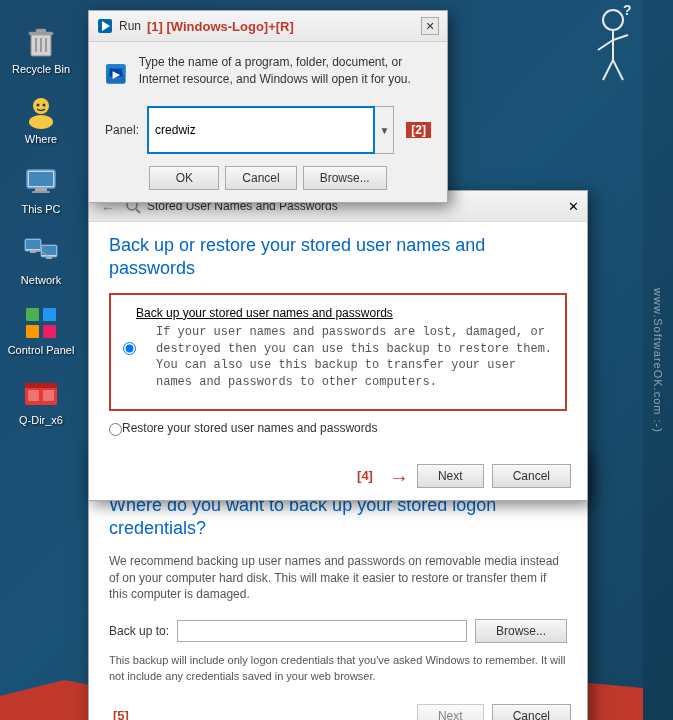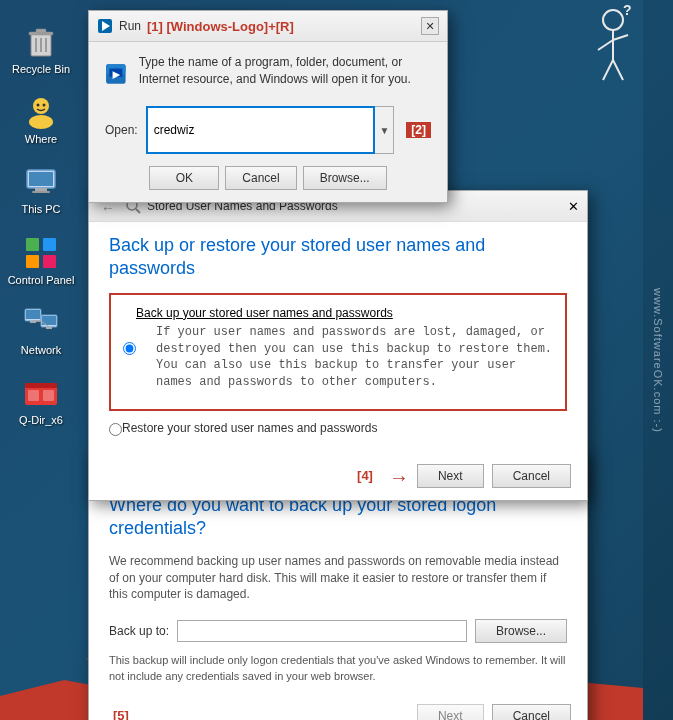--- a/index.html
+++ b/index.html
@@ -424,48 +424,48 @@
         <rect x="12" y="24" width="12" height="3" fill="#aaa"></rect>
         <rect x="9" y="27" width="18" height="2" rx="1" fill="#999"></rect>
       </svg>
     </div>
     <span class="icon-label">This PC</span>
   </div>
 
   <div class="desktop-icon">
     <div class="icon-img">
       <svg width="36" height="36" viewBox="0 0 36 36">
-        <rect x="3" y="3" width="13" height="13" rx="1" fill="#4caf50"></rect>
-        <rect x="20" y="3" width="13" height="13" rx="1" fill="#2196f3"></rect>
-        <rect x="3" y="20" width="13" height="13" rx="1" fill="#ff9800"></rect>
-        <rect x="20" y="20" width="13" height="13" rx="1" fill="#e91e63"></rect>
-      </svg>
-    </div>
-    <span class="icon-label">Control Panel</span>
-  </div>
-
-  <div class="desktop-icon">
-    <div class="icon-img">
-      <svg width="36" height="36" viewBox="0 0 36 36">
         <rect x="2" y="4" width="16" height="12" rx="1" fill="#c0d8f0" stroke="#6699cc" stroke-width="1"></rect>
         <rect x="3" y="5" width="14" height="9" fill="#4488bb"></rect>
         <rect x="7" y="16" width="6" height="2" fill="#aaa"></rect>
         <rect x="18" y="10" width="16" height="12" rx="1" fill="#c0d8f0" stroke="#6699cc" stroke-width="1"></rect>
         <rect x="19" y="11" width="14" height="9" fill="#4488bb"></rect>
         <rect x="23" y="22" width="6" height="2" fill="#aaa"></rect>
         <line x1="10" y1="16" x2="18" y2="16" stroke="#aaa" stroke-width="1.5"></line>
         <line x1="18" y1="16" x2="26" y2="22" stroke="#aaa" stroke-width="1"></line>
       </svg>
     </div>
     <span class="icon-label">Network</span>
   </div>
 
   <div class="desktop-icon">
     <div class="icon-img">
       <svg width="36" height="36" viewBox="0 0 36 36">
+        <rect x="3" y="3" width="13" height="13" rx="1" fill="#4caf50"></rect>
+        <rect x="20" y="3" width="13" height="13" rx="1" fill="#2196f3"></rect>
+        <rect x="3" y="20" width="13" height="13" rx="1" fill="#ff9800"></rect>
+        <rect x="20" y="20" width="13" height="13" rx="1" fill="#e91e63"></rect>
+      </svg>
+    </div>
+    <span class="icon-label">Control Panel</span>
+  </div>
+
+  <div class="desktop-icon">
+    <div class="icon-img">
+      <svg width="36" height="36" viewBox="0 0 36 36">
         <rect x="2" y="8" width="32" height="22" rx="2" fill="#e53935"></rect>
         <rect x="2" y="8" width="32" height="5" rx="1" fill="#b71c1c"></rect>
         <rect x="5" y="15" width="11" height="11" rx="1" fill="white" opacity="0.3"></rect>
         <rect x="20" y="15" width="11" height="11" rx="1" fill="white" opacity="0.3"></rect>
       </svg>
     </div>
     <span class="icon-label">Q-Dir_x6</span>
   </div>
 
 </div>
@@ -507,21 +507,21 @@
     <svg width="40" height="40" viewBox="0 0 40 40">
       <rect x="2" y="2" width="36" height="36" rx="4" fill="#1a6fba"></rect>
       <rect x="2" y="2" width="36" height="18" rx="4" fill="#2080cc"></rect>
       <rect x="8" y="10" width="24" height="15" rx="1" fill="#0044aa"></rect>
       <polygon points="14,15 28,22 14,29" fill="white"></polygon>
     </svg>
     <div class="run-text">Type the name of a program, folder, document, or Internet resource, and Windows will open it for you.</div>
   </div>
 
   <div class="run-input-row">
-    <span class="run-input-label">Open:</span>
+    <span class="run-input-label">Panel:</span>
     <div class="run-input-wrapper">
       <input class="run-input" type="text" value="credwiz" style="">
       <div class="run-input-dropdown">▼</div>
     </div>
     <span class="annotation-badge">[2]</span>
   </div>
 
   <div class="run-buttons">
     <button class="win-button">OK</button>
     <button class="win-button">Cancel</button>

